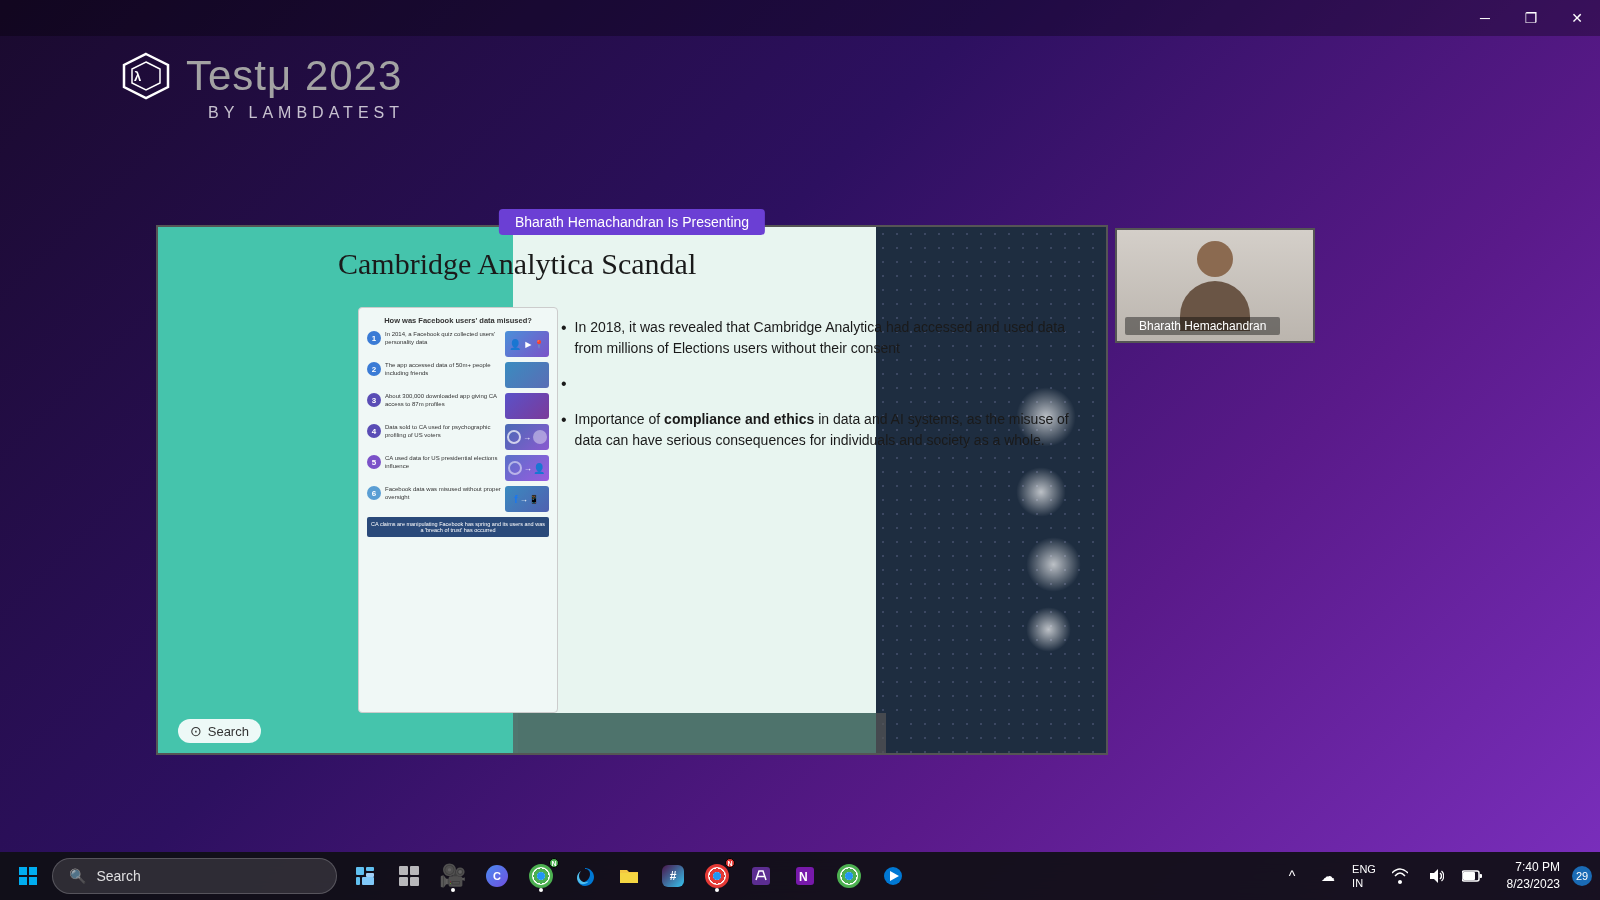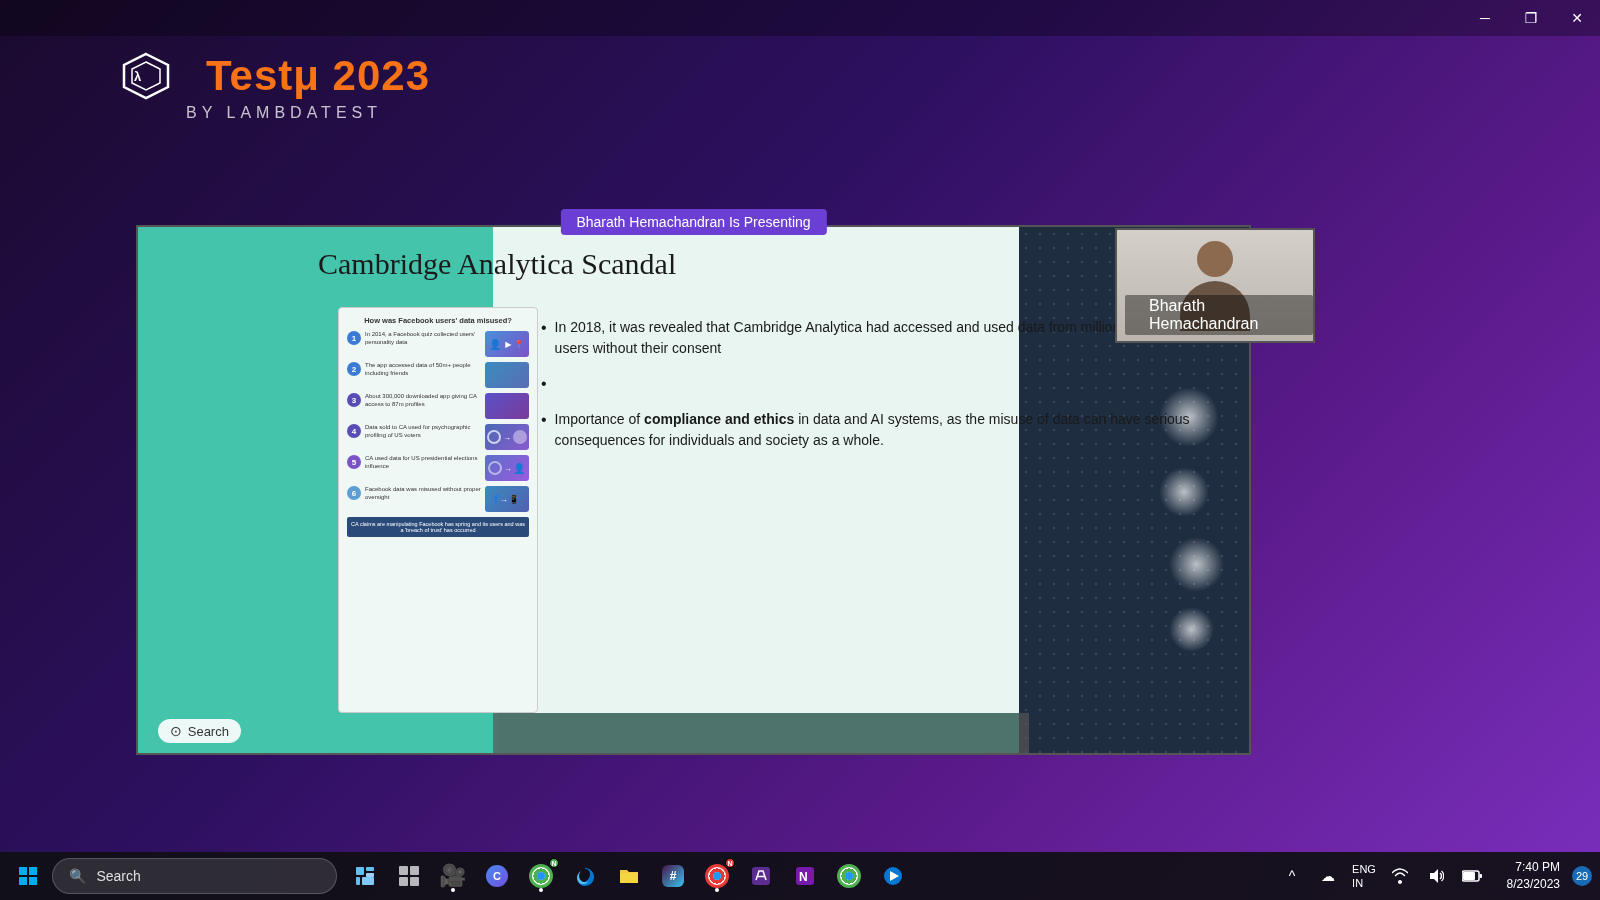--- a/index.html
+++ b/index.html
@@ -54,40 +54,39 @@
     .logo-row {
       display: flex;
       align-items: center;
       gap: 14px;
     }
     .logo-icon {
       width: 52px;
       height: 52px;
     }
     .logo-text {
-      color: #f97316;
+      color: #a3a3a3;
       font-size: 42px;
-      font-weight: 700;
+      font-weight: 400;
       letter-spacing: 1px;
-      margin-left: 20px;
     }
     .logo-sub {
       color: rgba(255,255,255,0.75);
       font-size: 16px;
       letter-spacing: 5px;
       margin-top: 2px;
-      margin-left: 66px;
+      margin-left: 88px;
     }
 
     
     .presentation-wrapper {
       position: absolute;
       top: 225px;
-      left: 136px;
-      width: 1115px;
+      left: 156px;
+      width: 952px;
       height: 530px;
       z-index: 10;
     }
 
     
     .presenter-label {
       position: absolute;
       top: -16px;
       left: 50%;
       transform: translateX(-50%);
@@ -276,23 +275,23 @@
       height: 50px;
       background: #6a5545;
       border-radius: 35px 35px 0 0;
       margin: 0 auto;
     }
     .video-name-label {
       position: absolute;
       bottom: 6px;
       left: 8px;
       color: #fff;
-      font-size: 16px;
+      font-size: 12px;
       background: rgba(0,0,0,0.4);
-      padding: 2px 24px;
+      padding: 2px 14px;
       border-radius: 2px;
     }
 
     
     .taskbar {
       position: absolute;
       bottom: 0; left: 0; right: 0;
       height: 48px;
       background: rgba(15,15,20,0.92);
       backdrop-filter: blur(10px);

